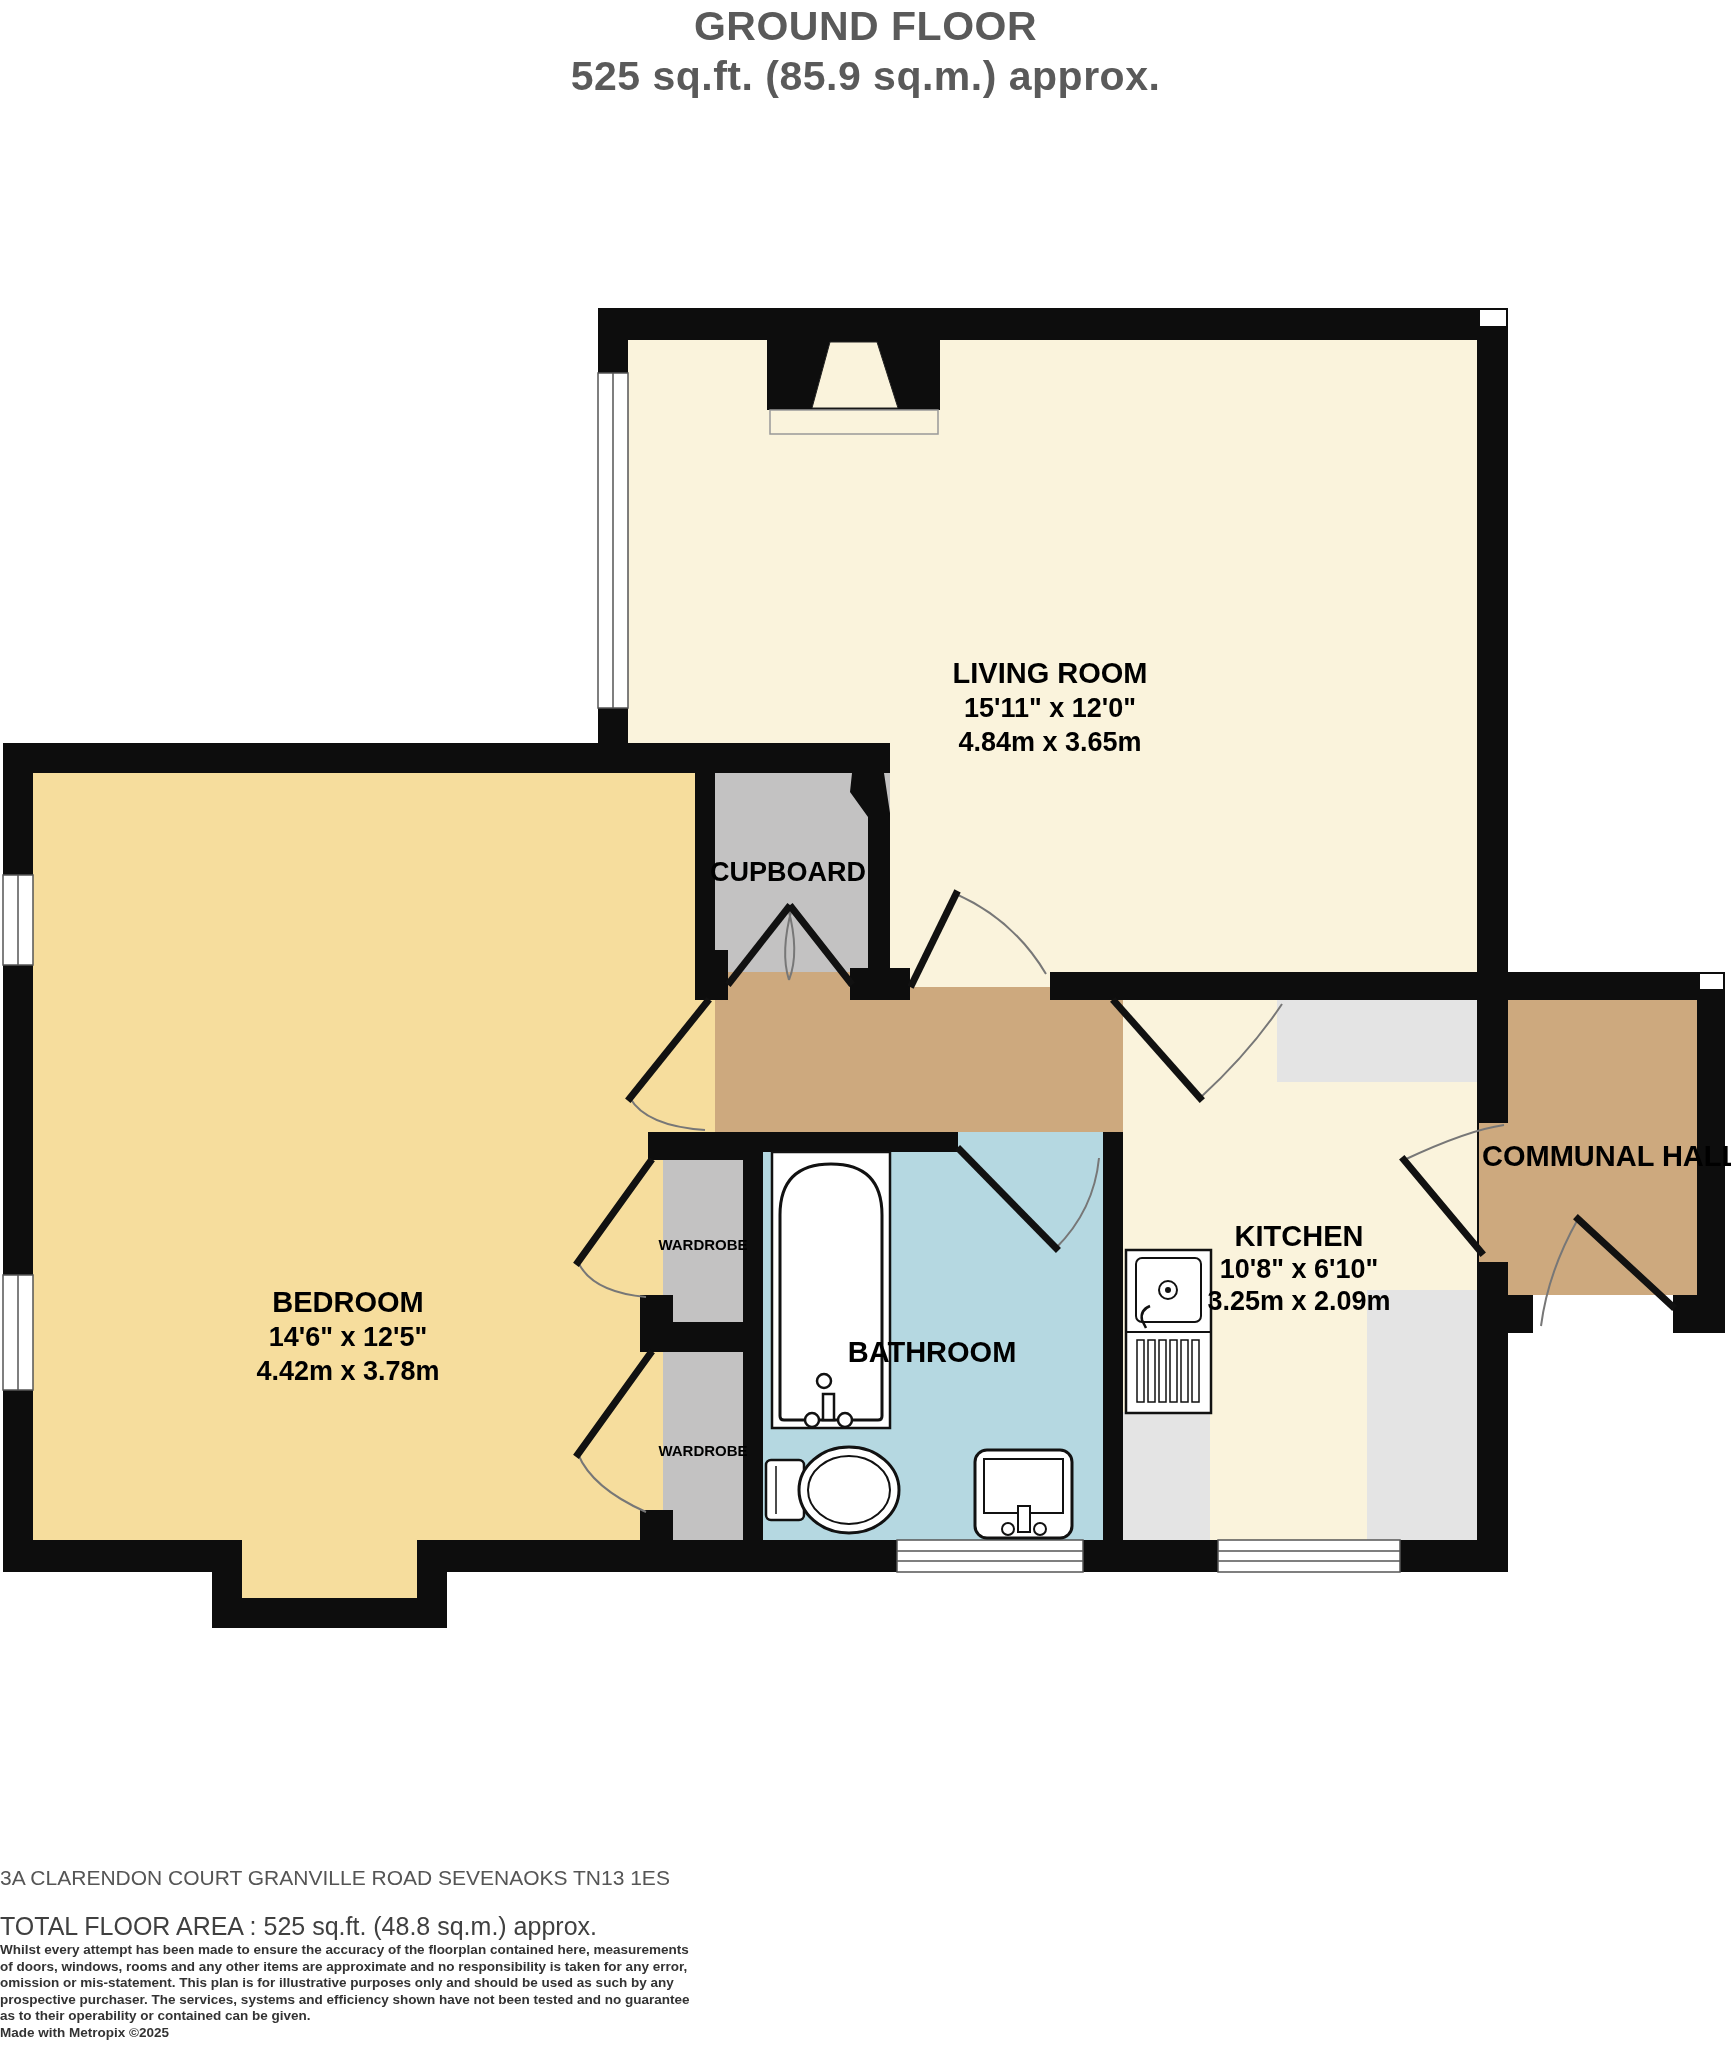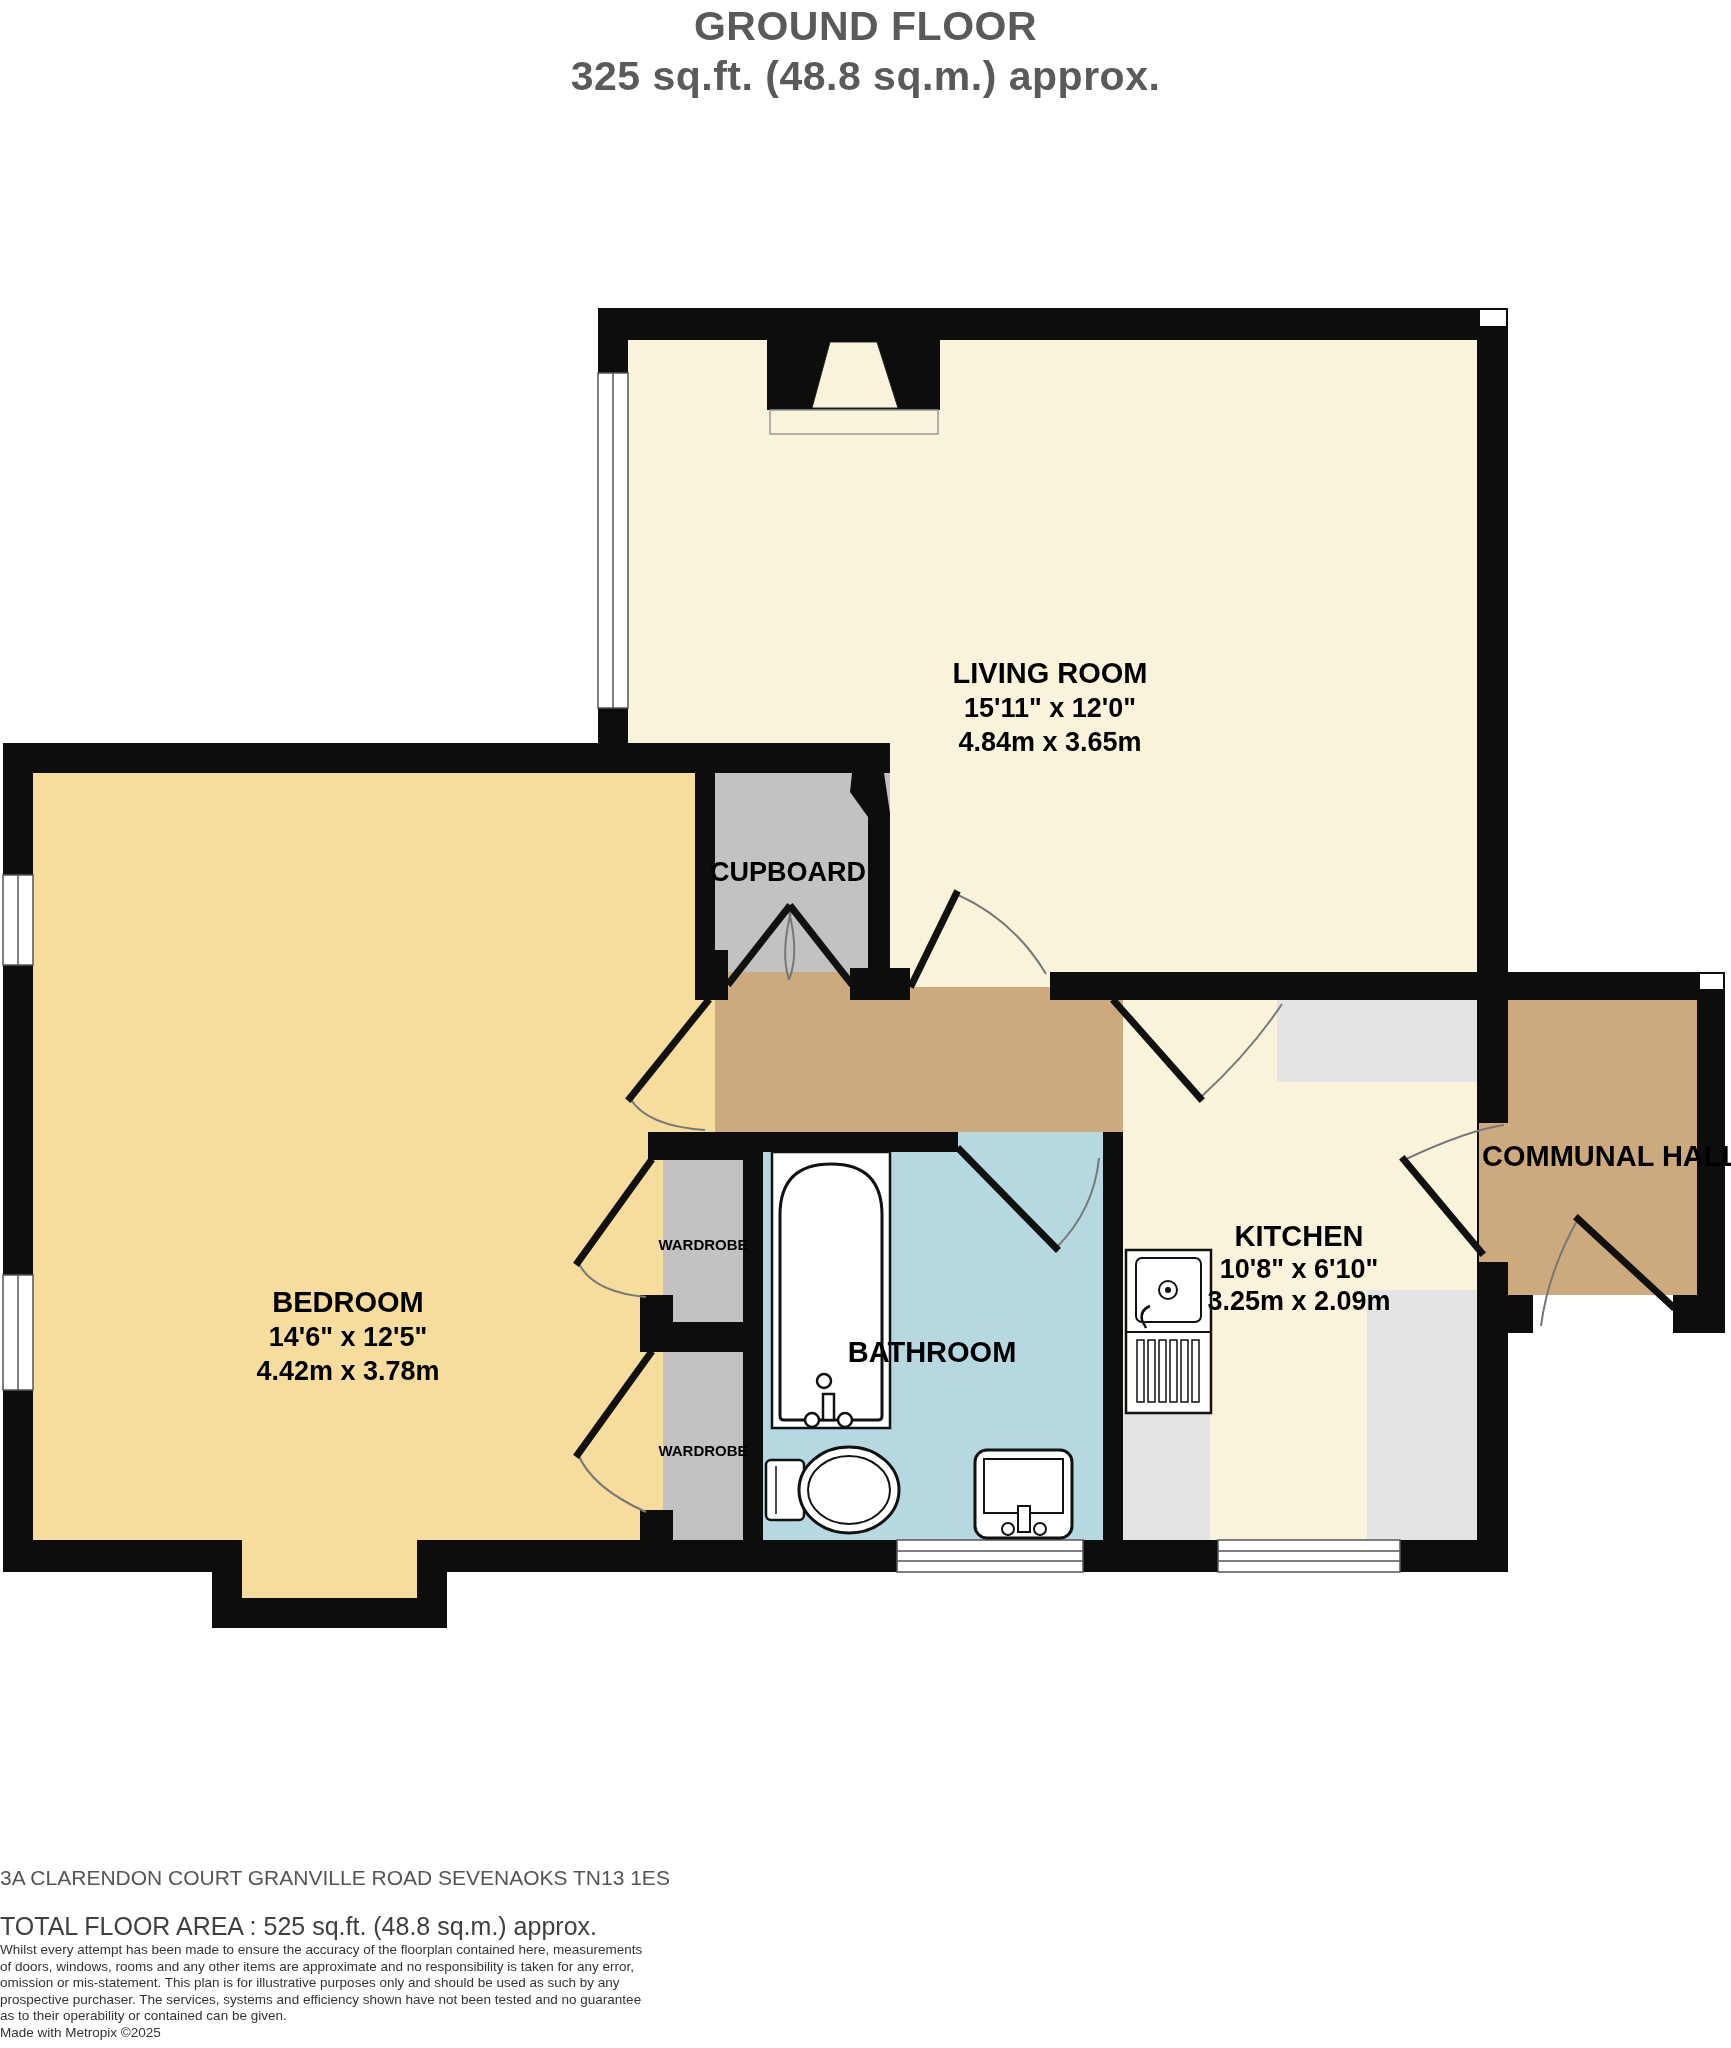--- a/index.html
+++ b/index.html
@@ -6,34 +6,34 @@
     font-family:"Liberation Sans",sans-serif;}
   .page{position:relative;width:1731px;height:2048px;background:#fff;}
   .title-line{position:absolute;left:0;width:1731px;text-align:center;
     color:var(--titletext,#5a5a5a);font-size:41px;letter-spacing:0.5px;white-space:nowrap;font-weight:bold;}
   #title1{top:3px;}
   #title2{top:53px;}
   .svgwrap{position:absolute;left:0;top:0;}
   .footer-line{position:absolute;left:0;width:1731px;text-align:left;white-space:nowrap;}
   #address{top:1866px;font-size:21px;color:#555;}
   #totalarea{top:1912px;font-size:25px;color:#404040;}
-  #disclaimer{top:1942px;font-size:13.5px;line-height:16.6px;color:#333;}
+  #disclaimer{top:1942px;font-size:13.5px;line-height:16.6px;color:#333;font-weight:bold;}
   #disclaimer div{white-space:nowrap;}
   svg text{font-family:"Liberation Sans",sans-serif;font-weight:bold;fill:#000;}
   svg .roomname{font-size:29px;}
   svg .roomdim{font-size:27px;}
   svg .smalllabel{font-size:15px;}
 </style>
 </head>
 <body>
 
 <div class="page">
 
   <div id="title1" class="title-line">GROUND FLOOR</div>
-  <div id="title2" class="title-line">325 sq.ft. (48.8 sq.m.) approx.</div>
+  <div id="title2" class="title-line">525 sq.ft. (85.9 sq.m.) approx.</div>
 
   <div class="svgwrap">
   <svg width="1731" height="2048" viewBox="0 0 1731 2048">
 
     <g>
       <rect x="628" y="340" width="849" height="632" style="fill:var(--living)"></rect>
       <rect x="33" y="773" width="662" height="767" style="fill:var(--bedroom)"></rect>
       <rect x="242" y="1540" width="175" height="58" style="fill:var(--bedroom)"></rect>
       <rect x="695" y="1000" width="20" height="132" style="fill:var(--bedroom)"></rect>
       <rect x="715" y="773" width="175" height="199" style="fill:var(--storage)"></rect>

